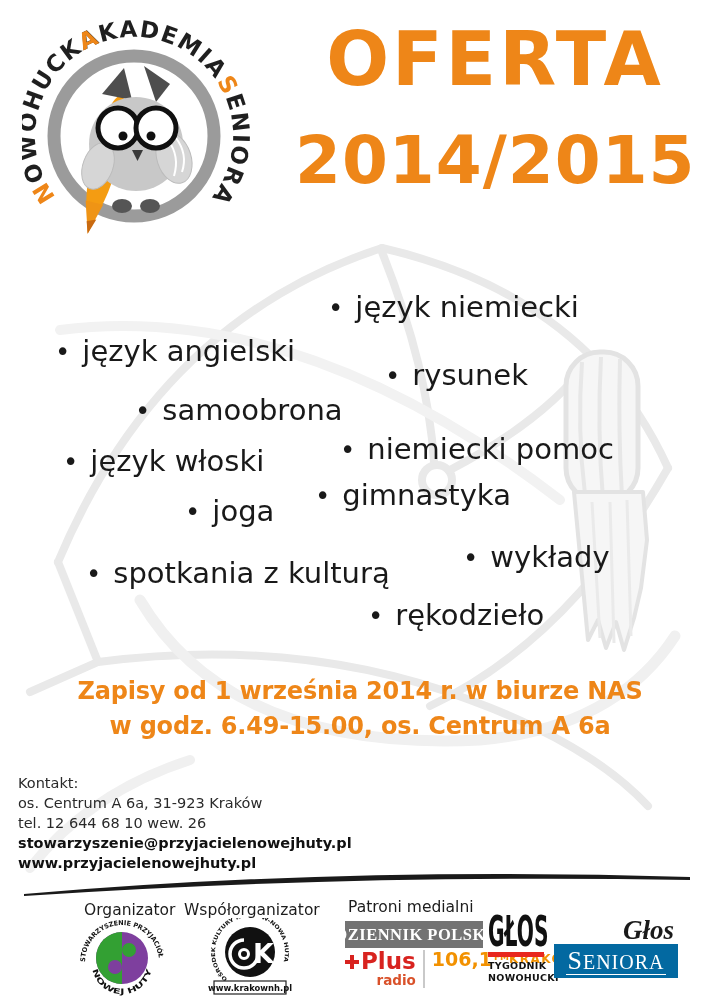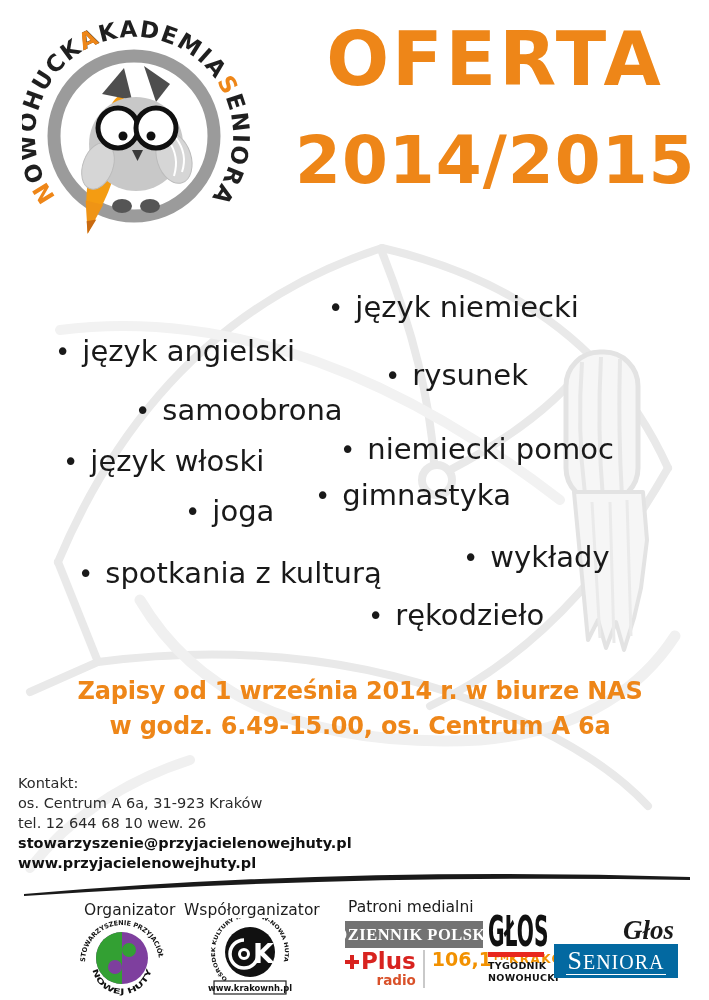--- a/index.html
+++ b/index.html
@@ -146,21 +146,21 @@
   <ul class="courses">
     <li class="course" style="left:328px;top:290px"><span class="blt">•</span><span>język niemiecki</span></li>
     <li class="course" style="left:55px;top:334px"><span class="blt">•</span><span>język angielski</span></li>
     <li class="course" style="left:385px;top:358px"><span class="blt">•</span><span>rysunek</span></li>
     <li class="course" style="left:135px;top:393px"><span class="blt">•</span><span>samoobrona</span></li>
     <li class="course" style="left:63px;top:444px"><span class="blt">•</span><span>język włoski</span></li>
     <li class="course" style="left:340px;top:432px"><span class="blt">•</span><span>niemiecki pomoc</span></li>
     <li class="course" style="left:185px;top:494px"><span class="blt">•</span><span>joga</span></li>
     <li class="course" style="left:315px;top:478px"><span class="blt">•</span><span>gimnastyka</span></li>
     <li class="course" style="left:463px;top:540px"><span class="blt">•</span><span>wykłady</span></li>
-    <li class="course" style="left:78px;top:556px"><span class="blt">•</span><span>spotkania z kulturą</span></li>
+    <li class="course" style="left:86px;top:556px"><span class="blt">•</span><span>spotkania z kulturą</span></li>
     <li class="course" style="left:368px;top:598px"><span class="blt">•</span><span>rękodzieło</span></li>
   </ul>
 
   <div class="signup">
     <div>Zapisy od 1 września 2014 r. w biurze NAS</div>
     <div>w godz. 6.49-15.00, os. Centrum A 6a</div>
   </div>
 
   <div class="contact">
     <div>Kontakt:</div>

